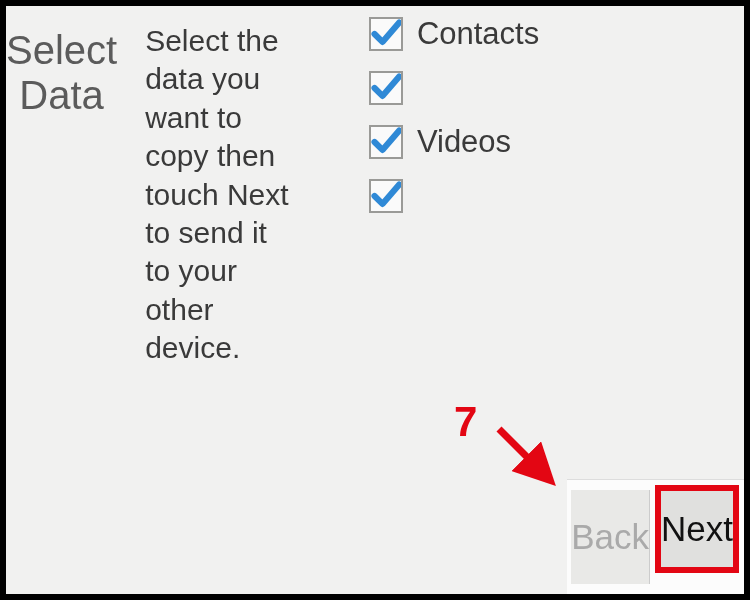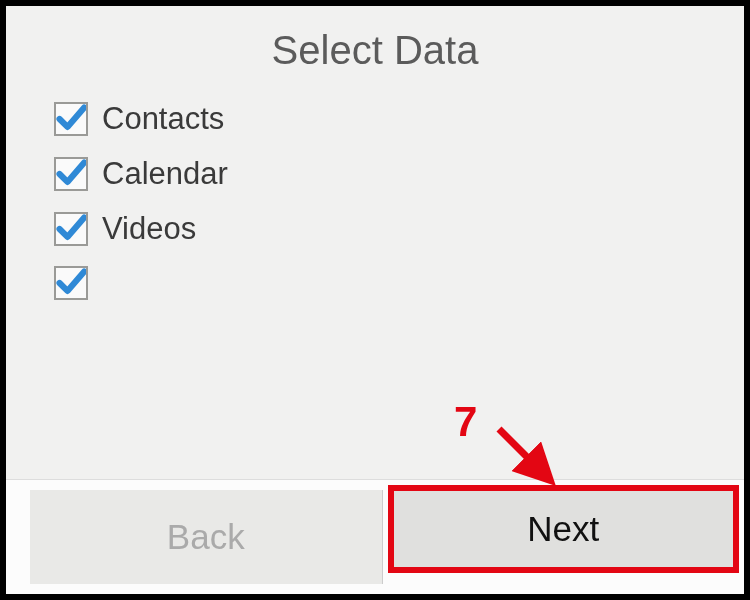--- a/index.html
+++ b/index.html
@@ -9,21 +9,21 @@
       font-family: -apple-system, Helvetica, Arial, sans-serif;
       background: #fff;
     }
     .frame {
       width: 750px;
       height: 600px;
       border: 6px solid #000;
       background: #f1f1f0;
       position: relative;
       display: flex;
-      flex-direction: column;
+      flex-direction: row;
     }
     .title {
       text-align: center;
       font-size: 40px;
       color: #5b5b5b;
       font-weight: 400;
       padding: 22px 0 18px 0;
     }
     .instruction {
       font-size: 30px;
@@ -68,21 +68,21 @@
       padding: 26px 0;
       font-size: 35px;
       border: none;
       background: #e7e7e5;
       cursor: pointer;
     }
     .btn-back {
       color: #aaa;
       border-right: 1px solid #ccc;
       background: #e9e9e7;
-      margin: 10px 5px 10px 24px;
+      margin: 10px 5px 10px 4px;
     }
     .btn-next-wrap {
       flex: 1;
       position: relative;
       padding: 5px 5px 21px 0;
       display: flex;
     }
     .btn-next {
       flex: 1;
       border: 6px solid #e30613;
@@ -109,39 +109,39 @@
       pointer-events: none;
     }
   </style>
 </head>
 <body>
 
 <div class="frame">
 
   <div class="title">Select Data</div>
 
+  <div class="instruction">Select the data you want to copy then touch Next to send it to your other device.</div>
 
   <div class="options">
 
     <div class="option">
       <span class="checkbox">
         <svg width="34" height="34" viewBox="0 0 34 34">
           <polyline points="4,17 13,26 32,4" fill="none" stroke="#2f89d6" stroke-width="7" stroke-linecap="round" stroke-linejoin="round"></polyline>
         </svg>
       </span>
       <span class="option-label">Contacts</span>
     </div>
 
     <div class="option">
       <span class="checkbox">
         <svg width="34" height="34" viewBox="0 0 34 34">
           <polyline points="4,17 13,26 32,4" fill="none" stroke="#2f89d6" stroke-width="7" stroke-linecap="round" stroke-linejoin="round"></polyline>
         </svg>
       </span>
-      <span class="option-label">Calendar</span>
     </div>
 
     <div class="option">
       <span class="checkbox">
         <svg width="34" height="34" viewBox="0 0 34 34">
           <polyline points="4,17 13,26 32,4" fill="none" stroke="#2f89d6" stroke-width="7" stroke-linecap="round" stroke-linejoin="round"></polyline>
         </svg>
       </span>
       <span class="option-label">Videos</span>
     </div>

